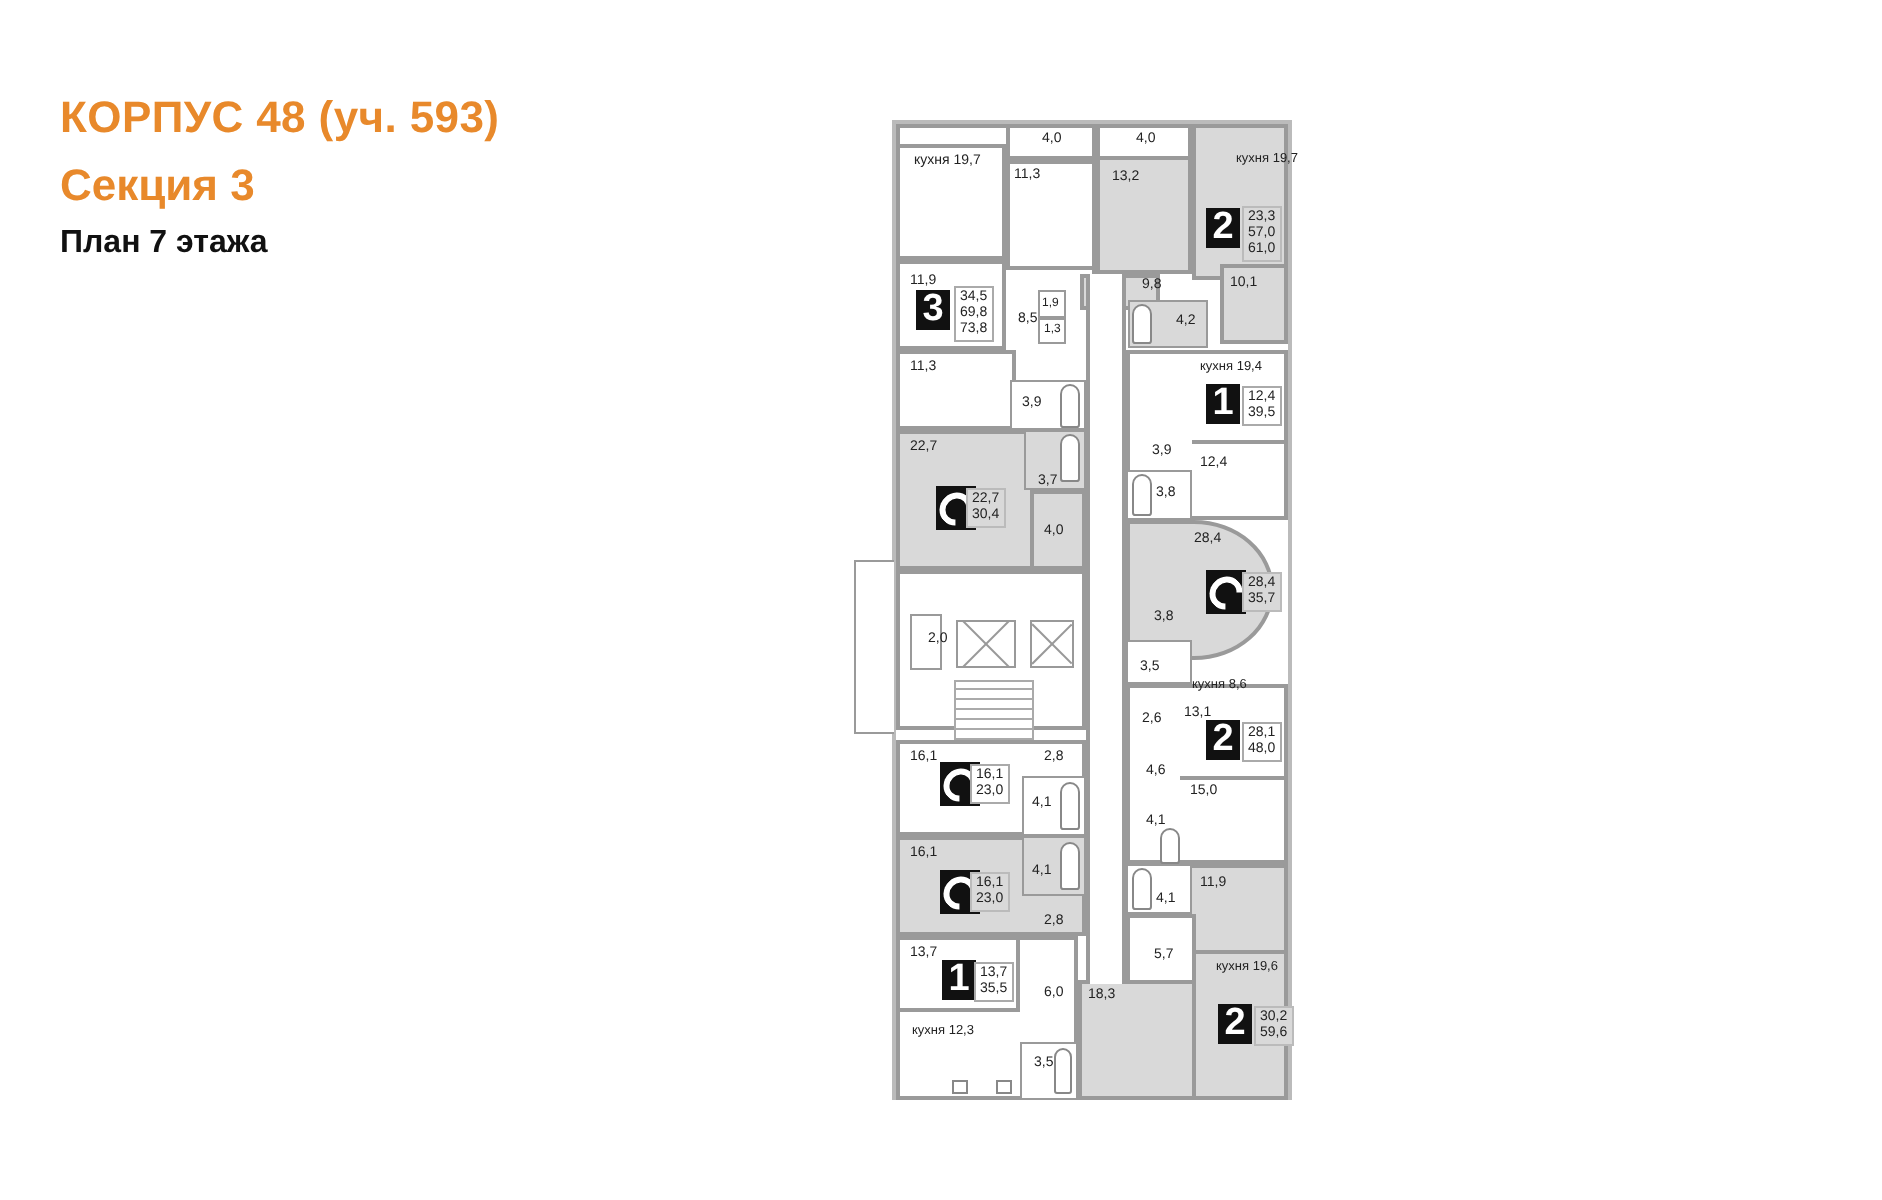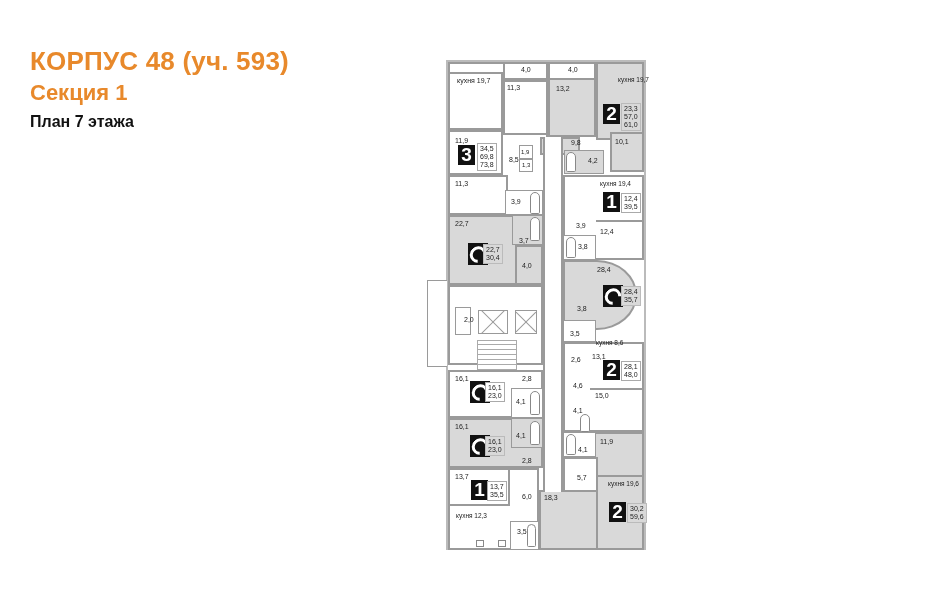--- a/index.html
+++ b/index.html
@@ -1,18 +1,18 @@
 <!DOCTYPE html>
 <html><head>
 <meta charset="utf-8">
 <style>
   html, body { margin:0; padding:0; }
   body { width:941px; height:600px; background:#ffffff; position:relative; overflow:hidden;
          font-family:"Liberation Sans", "DejaVu Sans", sans-serif; }
-  .title { position:absolute; left:30px; top:46px; font-size:26px; font-weight:bold; color:#e8892b; letter-spacing:0.2px; }
+  .title { position:absolute; left:30px; top:46px; font-size:22px; font-weight:bold; color:#e8892b; letter-spacing:0.2px; }
   .subtitle { position:absolute; left:30px; top:80px; font-size:22px; font-weight:bold; color:#e8892b; }
   .floor { position:absolute; left:30px; top:113px; font-size:16px; font-weight:bold; color:#111; }
 
   .plan { position:absolute; left:0; top:0; width:941px; height:600px; }
   .room { position:absolute; box-sizing:border-box; border:2px solid #9a9a9a; background:#ffffff; }
   .room.g { background:#d9d9d9; }
   .room.thin { border-width:1.5px; }
   .lbl { position:absolute; font-size:7px; color:#222; white-space:nowrap; line-height:1; }
   .badge { position:absolute; background:#111; color:#fff; font-weight:bold; display:flex; align-items:center; justify-content:center; }
   .badge.num { width:17px; height:20px; font-size:19px; }
@@ -26,21 +26,21 @@
   .xbox::before, .xbox::after { content:""; position:absolute; left:50%; top:50%; width:141%; height:1px; background:#999; transform-origin:center; }
   .xbox::before { transform:translate(-50%,-50%) rotate(45deg); }
   .xbox::after { transform:translate(-50%,-50%) rotate(-45deg); }
   .stairs { position:absolute; box-sizing:border-box; border:1px solid #aaa;
             background:repeating-linear-gradient(0deg,#fff 0 4px,#aaa 4px 5px); }
 </style>
 </head>
 <body>
 
 <div class="title">КОРПУС 48 (уч. 593)</div>
-<div class="subtitle">Секция 1</div>
+<div class="subtitle">Секция 3</div>
 <div class="floor">План 7 этажа</div>
 
 <div class="plan">
 
   <div class="room" style="left:446px;top:60px;width:200px;height:490px;border-color:#bbb;"></div>
 
   <div class="room" style="left:448px;top:62px;width:100px;height:150px;"></div>
   <div class="room" style="left:448px;top:72px;width:55px;height:58px;"></div>
   <span class="lbl" style="left:457px;top:77px;">кухня 19,7</span>
   <div class="room" style="left:503px;top:62px;width:45px;height:18px;"></div>

